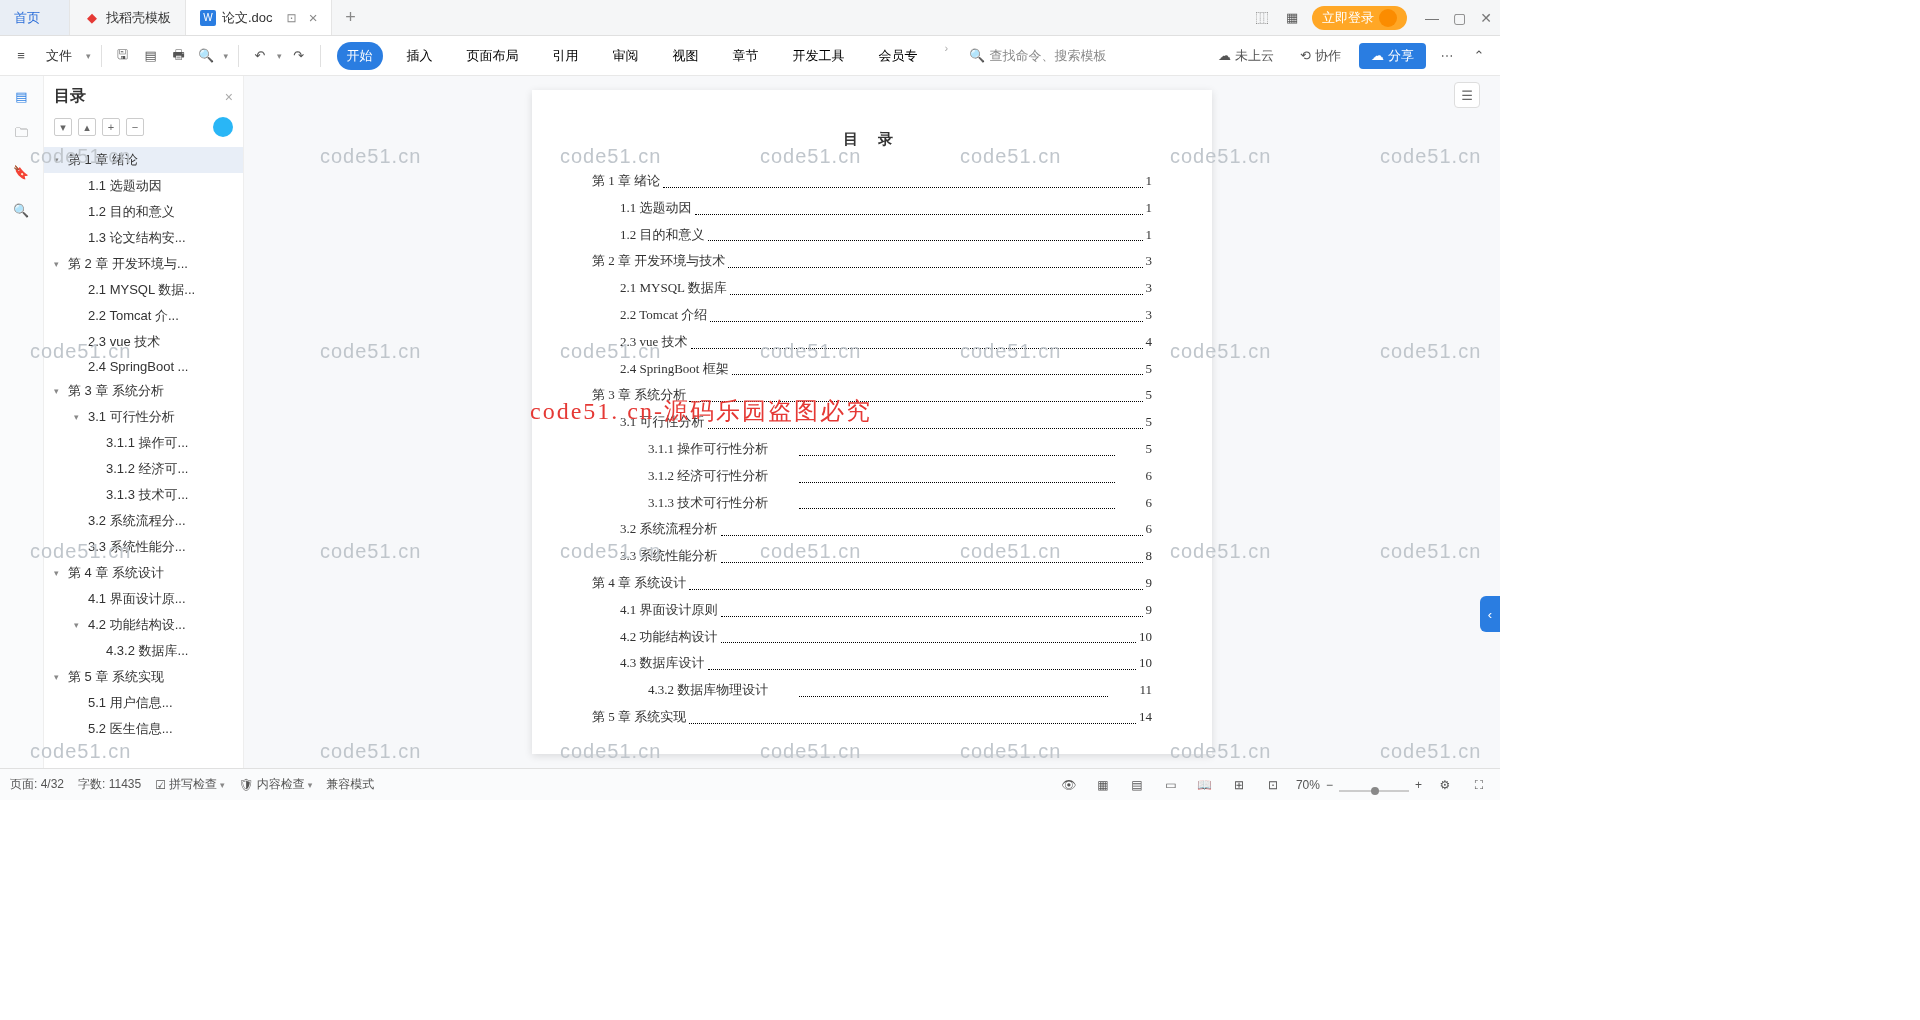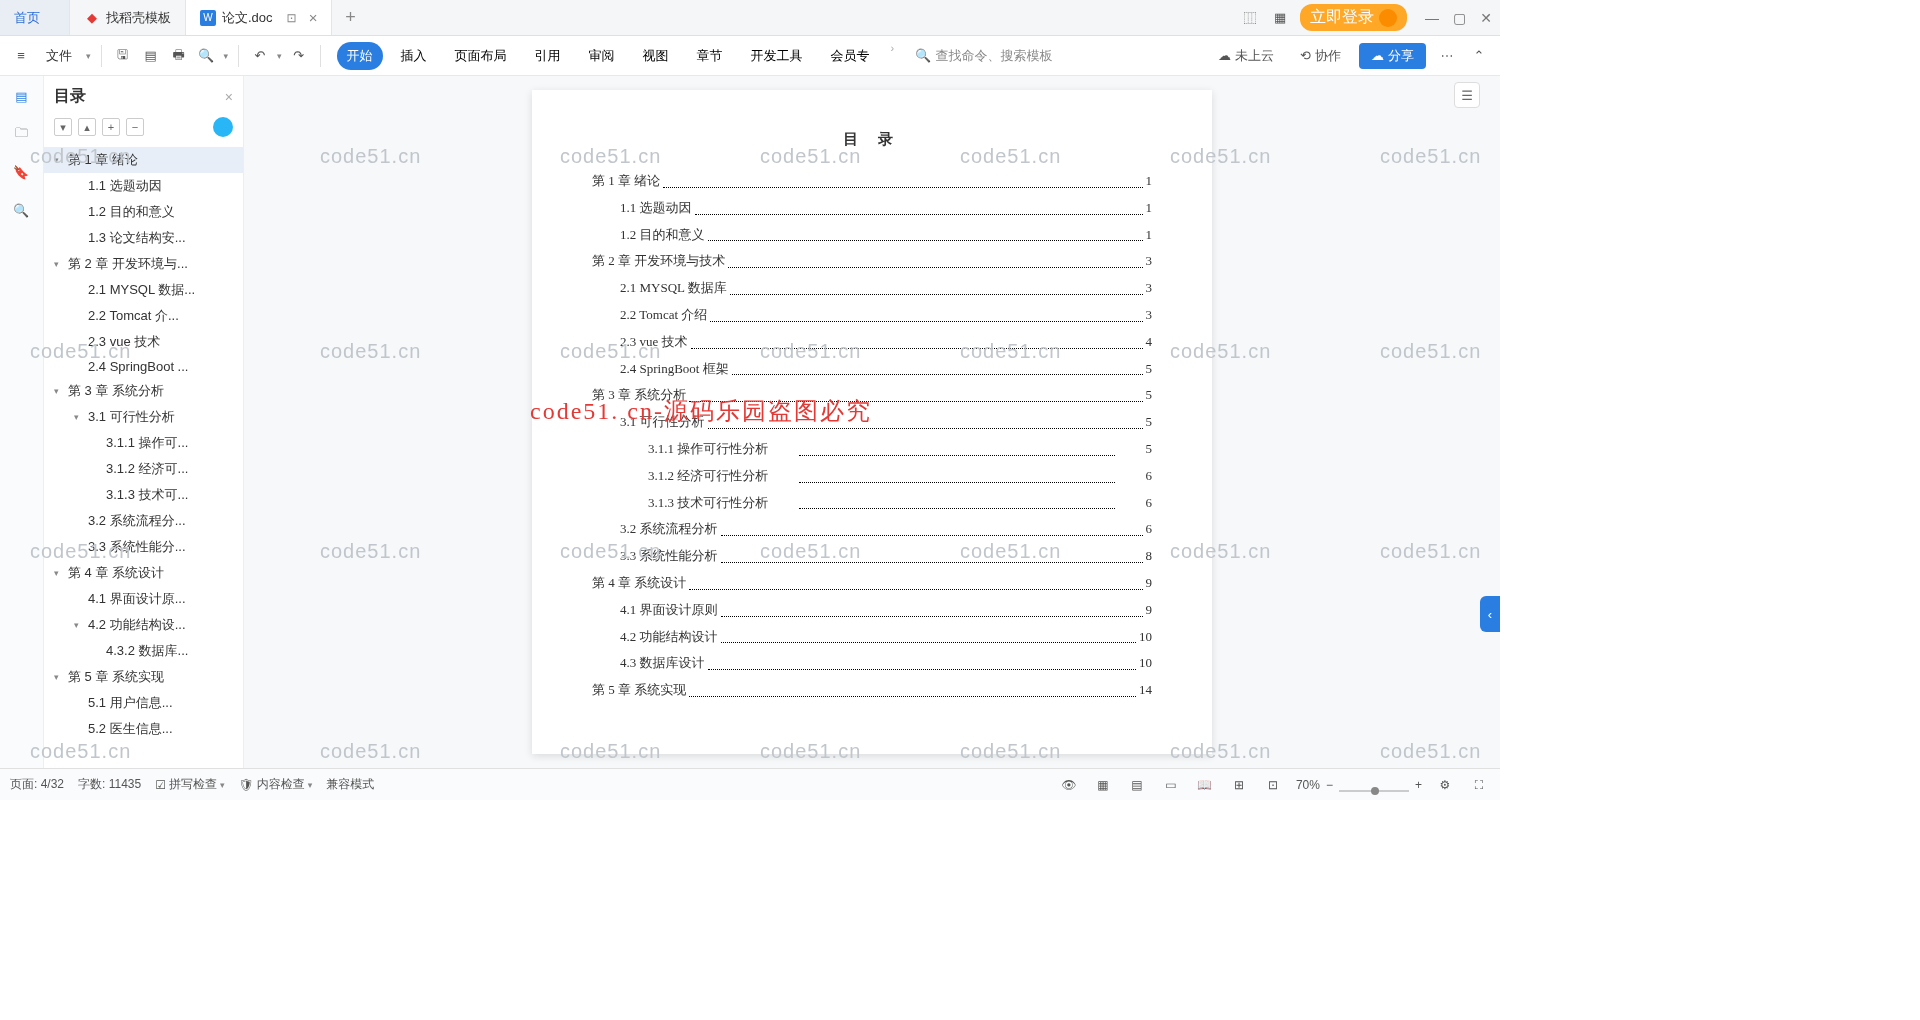--- a/index.html
+++ b/index.html
@@ -10,29 +10,29 @@
 .tab { display: flex; align-items: center; padding: 0 14px; font-size: 13px; gap: 6px; cursor: pointer; border-right: 1px solid #e5e5e5; position: relative; }
 .tab.home { background: #e9eef5; color: #2a6dd8; min-width: 70px; }
 .tab.active { background: #fff; }
 .tab-icon { width: 16px; height: 16px; display: inline-flex; align-items: center; justify-content: center; }
 .tab-close { margin-left: 6px; color: #888; font-size: 15px; }
 .tab-pin { margin-left: 8px; color: #888; font-size: 12px; }
 .add-tab { width: 36px; display: flex; align-items: center; justify-content: center; color: #888; font-size: 18px; }
 .spacer { flex: 1; }
 .top-right { display: flex; align-items: center; gap: 10px; padding-right: 8px; }
 .tr-icon { width: 20px; height: 20px; color: #555; display: inline-flex; align-items: center; justify-content: center; }
-.login-btn { background: #ffa726; color: #fff; padding: 3px 10px; border-radius: 12px; display: flex; align-items: center; gap: 5px; font-size: 16px; }
+.login-btn { background: #ffa726; color: #fff; padding: 3px 10px; border-radius: 12px; display: flex; align-items: center; gap: 5px; font-size: 13px; }
 .avatar-circ { width: 18px; height: 18px; background: #fb8c00; border-radius: 50%; display: inline-block; }
 .win-btns { display: flex; gap: 14px; color: #777; font-size: 14px; margin-left: 8px; }
 
 
 .toolbar { height: 40px; display: flex; align-items: center; padding: 0 10px; border-bottom: 1px solid #e8e8e8; gap: 6px; }
 .tb-icon { width: 22px; height: 22px; color: #555; display: inline-flex; align-items: center; justify-content: center; cursor: pointer; }
 .tb-divider { width: 1px; height: 22px; background: #e0e0e0; margin: 0 4px; }
-.menu-items { display: flex; gap: 8px; margin-left: 6px; }
+.menu-items { display: flex; gap: 14px; margin-left: 6px; }
 .menu-item { padding: 5px 10px; cursor: pointer; color: #000000; }
 .menu-item.active { background: #2a7de1; color: #fff; border-radius: 14px; }
 .file-label { padding: 4px 8px; color: #333; }
 .chev { font-size: 9px; color: #888; }
 .search-cmd { margin-left: 12px; display: flex; align-items: center; color: #888; gap: 4px; }
 .tb-right { margin-left: auto; display: flex; align-items: center; gap: 10px; }
 .cloud-chip { display: flex; align-items: center; gap: 4px; color: #555; padding: 3px 8px; }
 .share-btn { background: #2a7de1; color: #fff; padding: 4px 12px; border-radius: 4px; display: flex; align-items: center; gap: 4px; }
 .nav-arrow { font-size: 11px; color: #aaa; padding: 0 3px; }
 
@@ -378,20 +378,25 @@
           </div>
           <div class="toc-line lv1">
             <span class="toc-txt">4.2 功能结构设计</span>
             <span class="dots"></span>
             <span class="pg">10</span>
           </div>
           <div class="toc-line lv1">
             <span class="toc-txt">4.3 数据库设计</span>
             <span class="dots"></span>
             <span class="pg">10</span>
+          </div>
+          <div class="toc-line lv2">
+            <span class="toc-txt">4.3.2  数据库物理设计</span>
+            <span class="dots"></span>
+            <span class="pg">11</span>
           </div>
           <div class="toc-line lv0">
             <span class="toc-txt">第 5 章  系统实现</span>
             <span class="dots"></span>
             <span class="pg">14</span>
           </div>
         </div>
     </div>
     <div class="right-float">
       <span class="rf-btn">☰</span>

